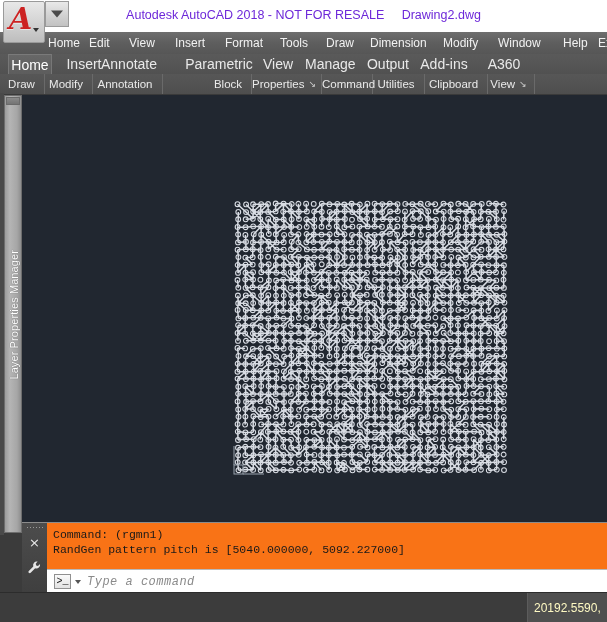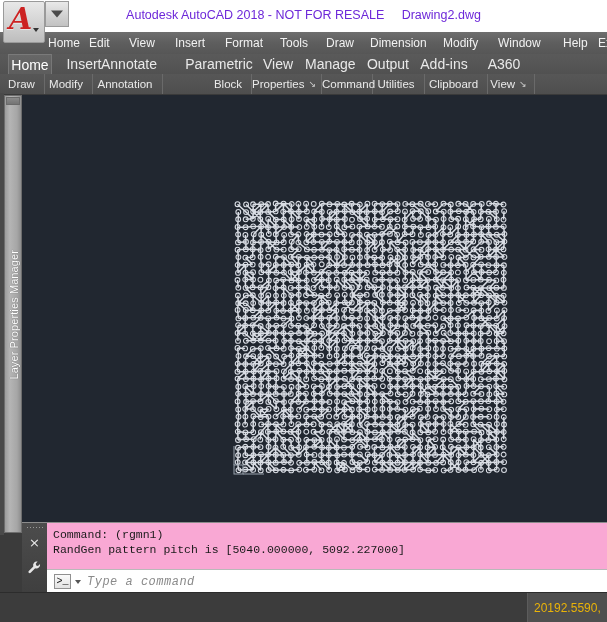--- a/index.html
+++ b/index.html
@@ -255,21 +255,21 @@
   .cmd-wrench {
     position: absolute;
     left: 5px; top: 37px;
     width: 15px; height: 15px;
     cursor: default;
   }
   .cmd-history {
     position: absolute;
     left: 25px; top: 0;
     width: 560px; height: 46px;
-    background: #f9a8d4;
+    background: #f97316;
     padding: 4px 0 0 6px;
     box-sizing: border-box;
   }
   .cmd-line {
     font-family: "Liberation Mono", "DejaVu Sans Mono", monospace;
     font-size: 11.5px;
     color: #1a1a1a;
     line-height: 15px;
     white-space: pre;
   }
@@ -320,21 +320,21 @@
     width: 607px; height: 30px;
     background: #3c3c3c;
     border-top: 1px solid #2c2c2c;
   }
   .status-coords {
     position: absolute;
     left: 527px; top: 0;
     width: 80px; height: 30px;
     background: #4f4f4f;
     border-left: 1px solid #5c5c5c;
-    color: #eab308;
+    color: #fef9c3;
     font-size: 12px;
     line-height: 30px;
     padding-left: 6px;
     box-sizing: border-box;
     white-space: nowrap;
     overflow: hidden;
     cursor: default;
   }
 </style>
 </head>

